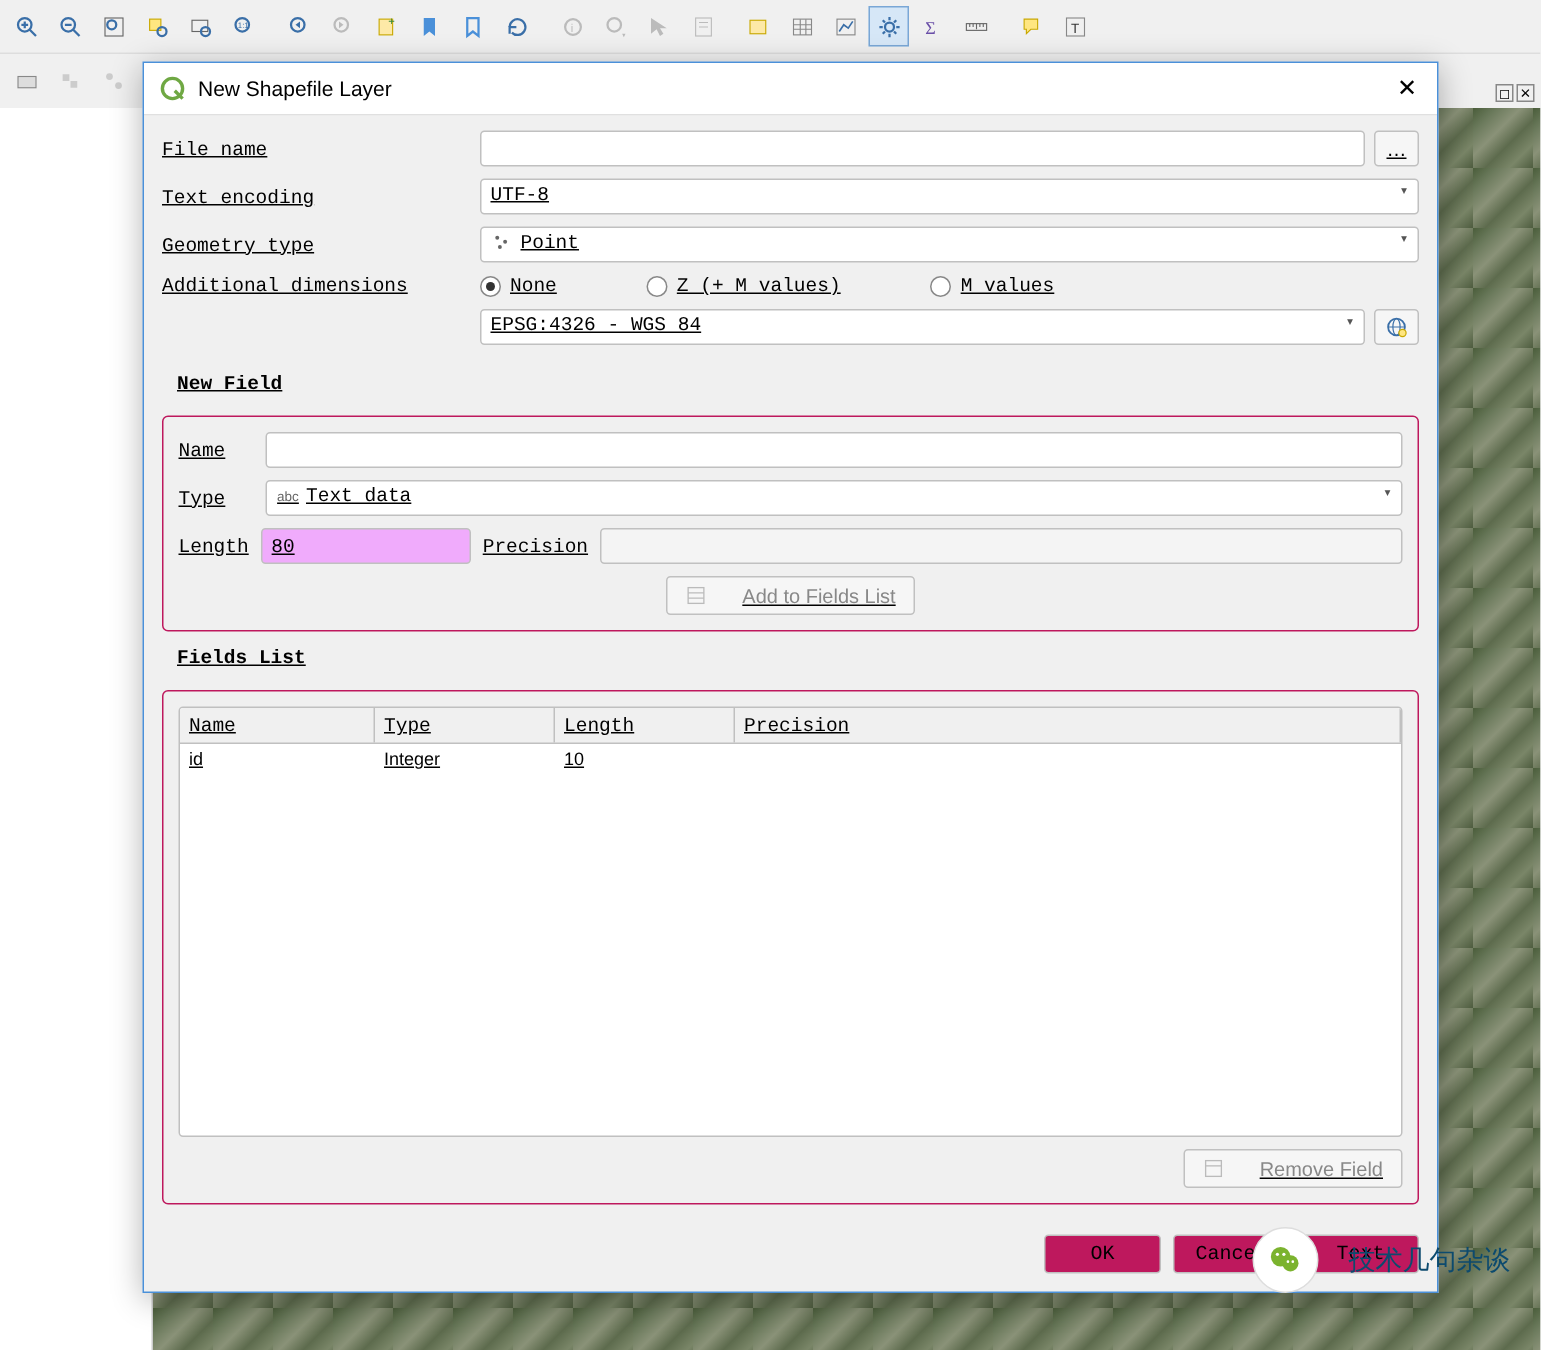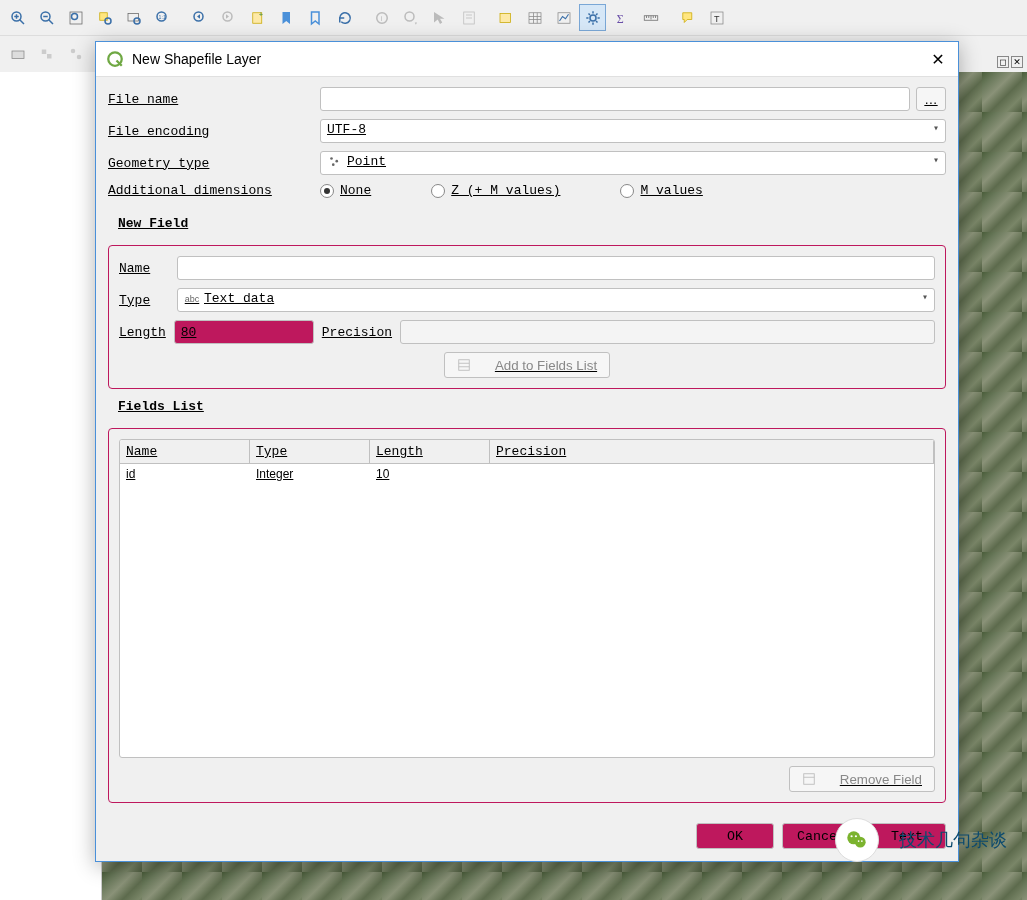--- a/index.html
+++ b/index.html
@@ -200,21 +200,21 @@
   font-weight: bold;
   font-weight: normal;
   padding-left: 10px;
 }
 
 .newfield-group .form-row .lbl { width: 58px; }
 .newfield-group .inline-row {
   display: flex; align-items: center; gap: 8px; margin-bottom: 8px;
 }
 .newfield-group .inline-row .lbl2 { }
-.len-input { width: 140px; border: 1px solid #c0c0c0; height: 24px; padding: 2px 6px; background:#be185d; border-radius:3px; font-family:inherit; font-size:13px; }
+.len-input { width: 140px; border: 1px solid #c0c0c0; height: 24px; padding: 2px 6px; background:#f0abfc; border-radius:3px; font-family:inherit; font-size:13px; }
 .prec-input { flex: 1; border: 1px solid #c0c0c0; height: 24px; padding: 2px 6px; background:#f4f4f4; border-radius:3px; }
 
 .add-btn, .remove-btn {
   border: 1px solid #c0c0c0;
   background: #f6f6f6;
   border-radius: 3px;
   height: 26px;
   padding: 0 12px;
   display: inline-flex; align-items: center; gap: 24px;
   color: #888;
@@ -489,21 +489,21 @@
 
     <div class="form-row">
       <div class="lbl">File name</div>
       <div class="ctrl">
         <input class="txt" type="text" value="" style="">
         <button class="browse-btn">…</button>
       </div>
     </div>
 
     <div class="form-row">
-      <div class="lbl">File encoding</div>
+      <div class="lbl">Text encoding</div>
       <div class="ctrl">
         <div class="combo">
           <span>UTF-8</span>
         </div>
       </div>
     </div>
 
     <div class="form-row">
       <div class="lbl">Geometry type</div>
       <div class="ctrl">
@@ -533,20 +533,36 @@
             <span>Z (+ M values)</span>
           </div>
           <div class="radio-opt">
             <span class="radio"></span>
             <span>M values</span>
           </div>
         </div>
       </div>
     </div>
 
+    <div class="form-row">
+      <div class="lbl"></div>
+      <div class="ctrl">
+        <div class="combo-wide">
+          <span>EPSG:4326 - WGS 84</span>
+        </div>
+        <button class="crs-btn">
+          <svg viewBox="0 0 20 20" width="16" height="16">
+              <circle cx="10" cy="10" r="7" fill="none" stroke="#3a6fa8" stroke-width="1.5"></circle>
+              <ellipse cx="10" cy="10" rx="3" ry="7" fill="none" stroke="#3a6fa8" stroke-width="1"></ellipse>
+              <line x1="3" y1="10" x2="17" y2="10" stroke="#3a6fa8"></line>
+              <circle cx="15" cy="15" r="3" fill="#ffe680" stroke="#c9a800" stroke-width="1"></circle>
+            </svg>
+        </button>
+      </div>
+    </div>
 
     <div class="group-label" style="font-weight:bold;">New Field</div>
     <div class="group newfield-group">
       <div class="form-row">
         <div class="lbl">Name</div>
         <div class="ctrl">
             <input class="txt" type="text" value="" style="">
           </div>
       </div>
       <div class="form-row">

